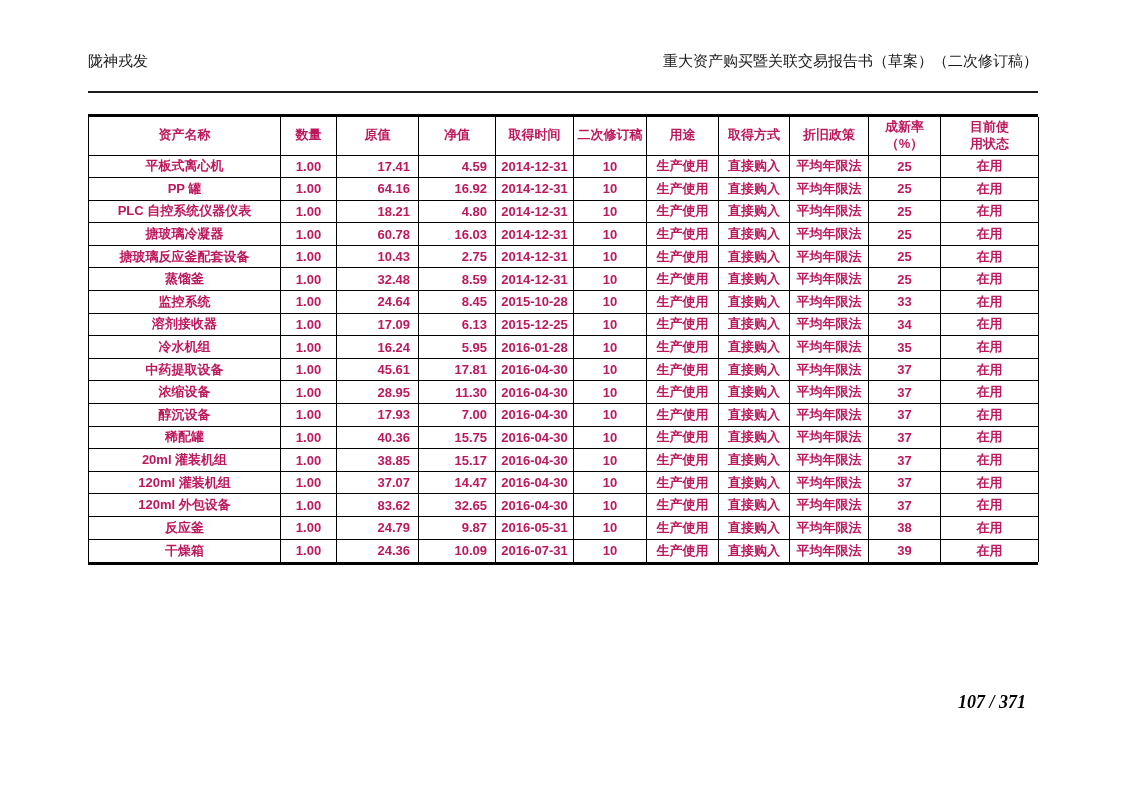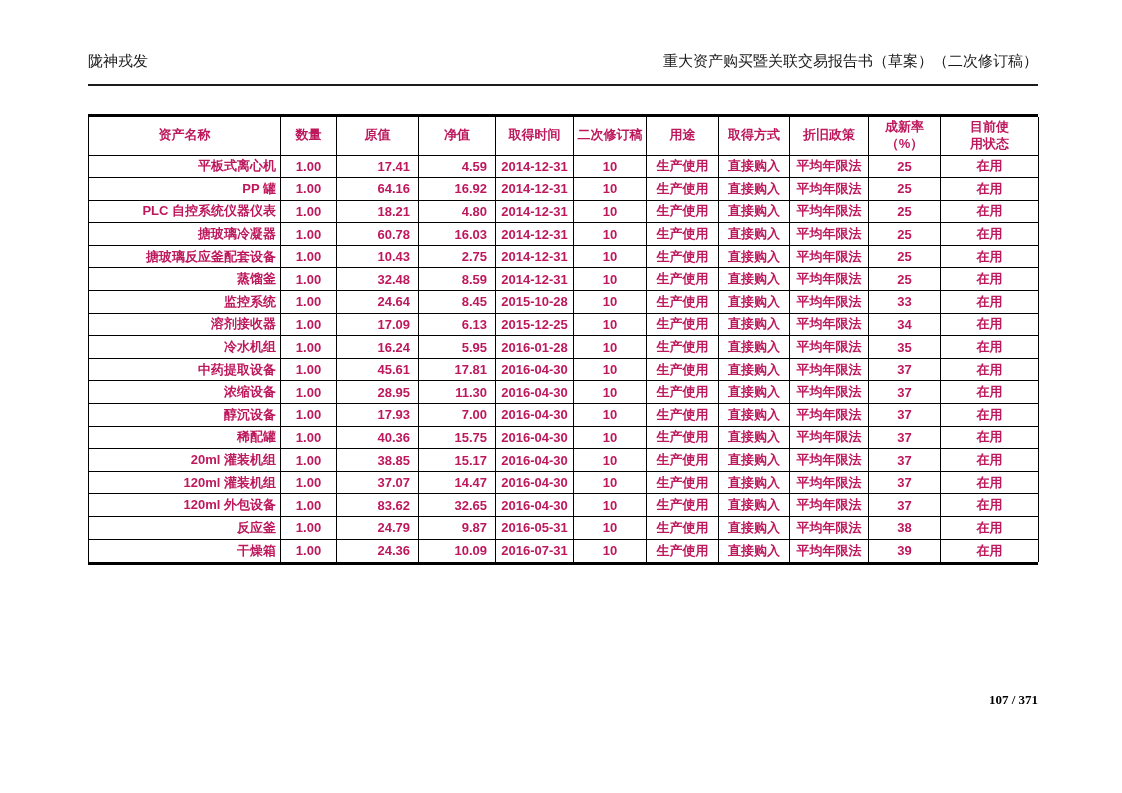--- a/index.html
+++ b/index.html
@@ -10,21 +10,21 @@
     color: #111;
     overflow: hidden;
   }
   .page { width: 1122px; height: 793px; position: relative; background: #fff; }
 
   
   .doc-header {
     position: absolute; left: 88px; right: 84px; top: 52px;
     display: flex; justify-content: space-between; align-items: flex-end;
     border-bottom: 2px solid #1c1c1c;
-    padding-bottom: 13px;
+    padding-bottom: 20px;
     font-family: "Liberation Serif", serif;
     font-size: 15px;
     color: #1a1a1a;
   }
   .doc-header .right { }
 
   
   .table-area { position: absolute; left: 88px; top: 114px; width: 950px; }
   .dbl-line-top { height: 2px; border-top: 1px solid #000; border-bottom: 2px solid #000; }
   .dbl-line-bottom { height: 2px; border-top: 2px solid #000; border-bottom: 1px solid #000; }
@@ -38,31 +38,31 @@
     border: 1px solid #000;
     overflow: hidden; white-space: nowrap;
     vertical-align: middle;
   }
   .asset-table thead th {
     height: 38px; text-align: center;
     white-space: pre-line; line-height: 1.3;
     padding: 0 2px;
   }
   .asset-table tbody td { height: 22.6px; padding: 0 4px; text-align: center; }
-  .asset-table tbody td:nth-child(1) { text-align: right; }
+  .asset-table tbody td:nth-child(1) { text-align: center; }
   .asset-table tbody td:nth-child(3),
   .asset-table tbody td:nth-child(4) { text-align: right; padding-right: 8px; }
   
   .asset-table thead th { border-top: none; }
   .asset-table tbody tr:last-child td { border-bottom: none; }
 
   .doc-footer {
-    position: absolute; right: 84px; top: 692px;
+    position: absolute; right: 96px; top: 692px;
     font-family: "Liberation Serif", serif;
-    font-weight: bold; font-size: 13px; color: #000;
+    font-weight: bold; font-size: 18px; color: #000; font-style: italic;
   }
 </style>
 </head>
 <body>
 
 <div class="page">
 
   <div class="doc-header">
     <span class="left">陇神戎发</span>
     <span class="right">重大资产购买暨关联交易报告书（草案）（二次修订稿）</span>

